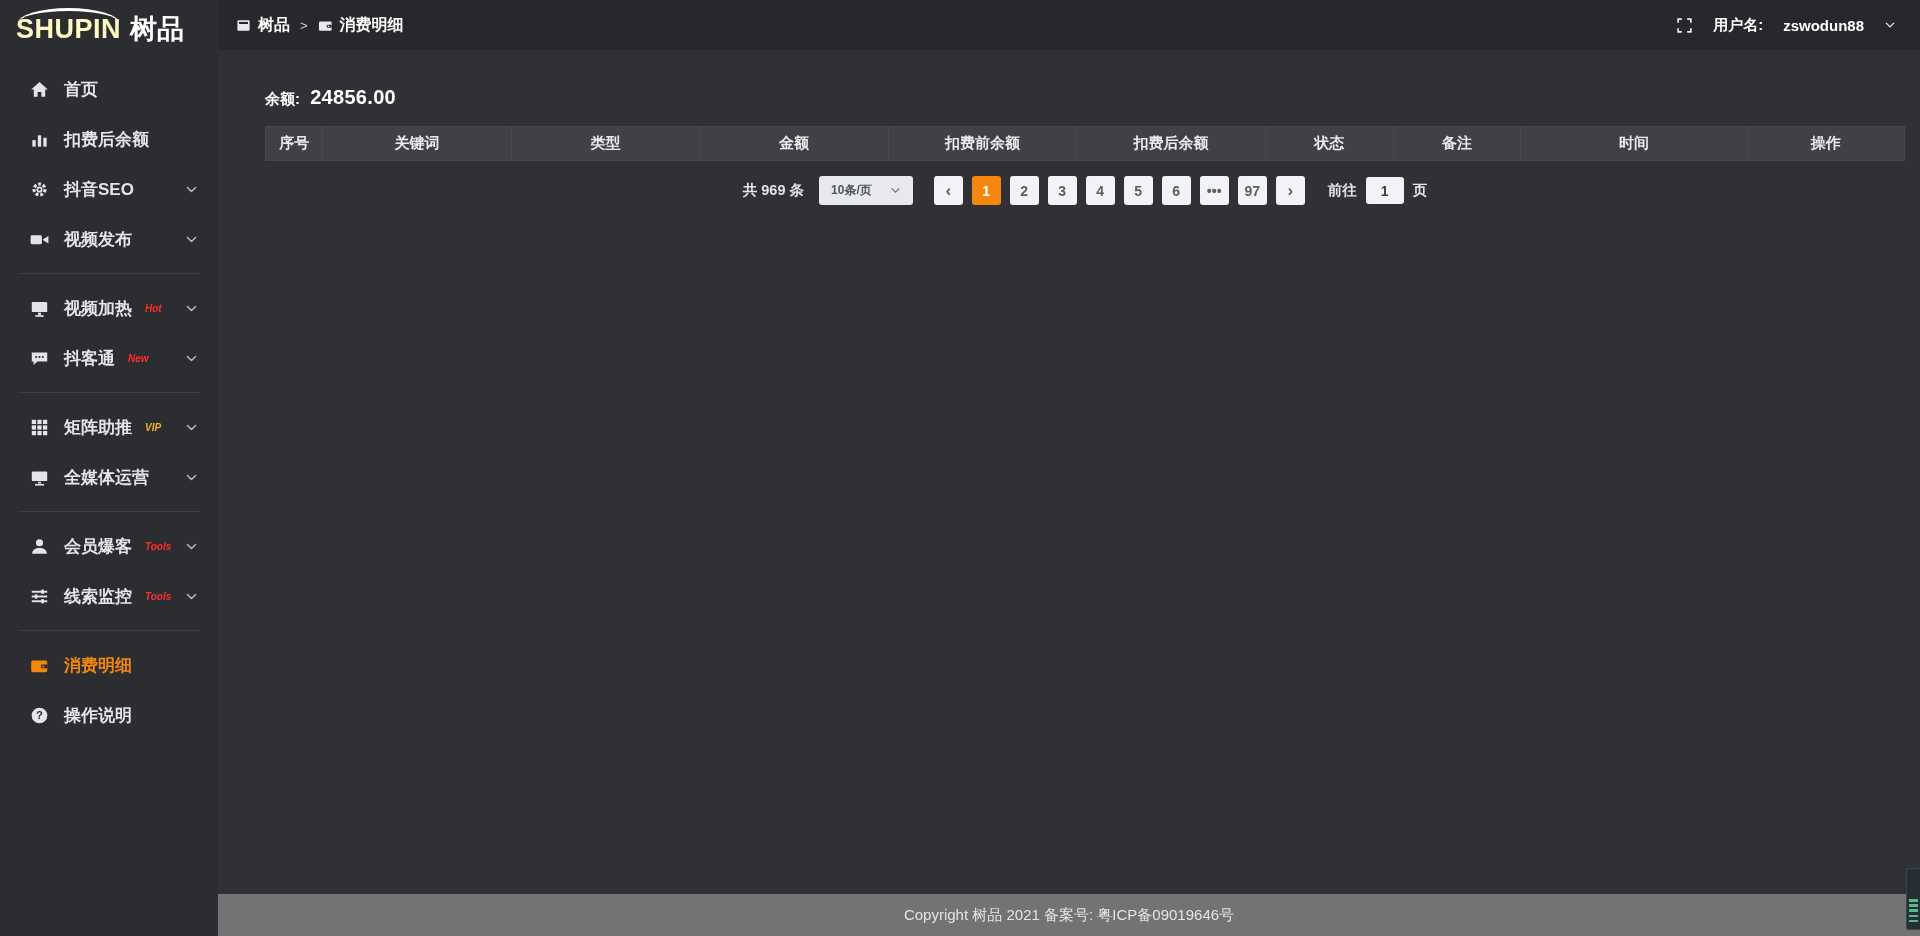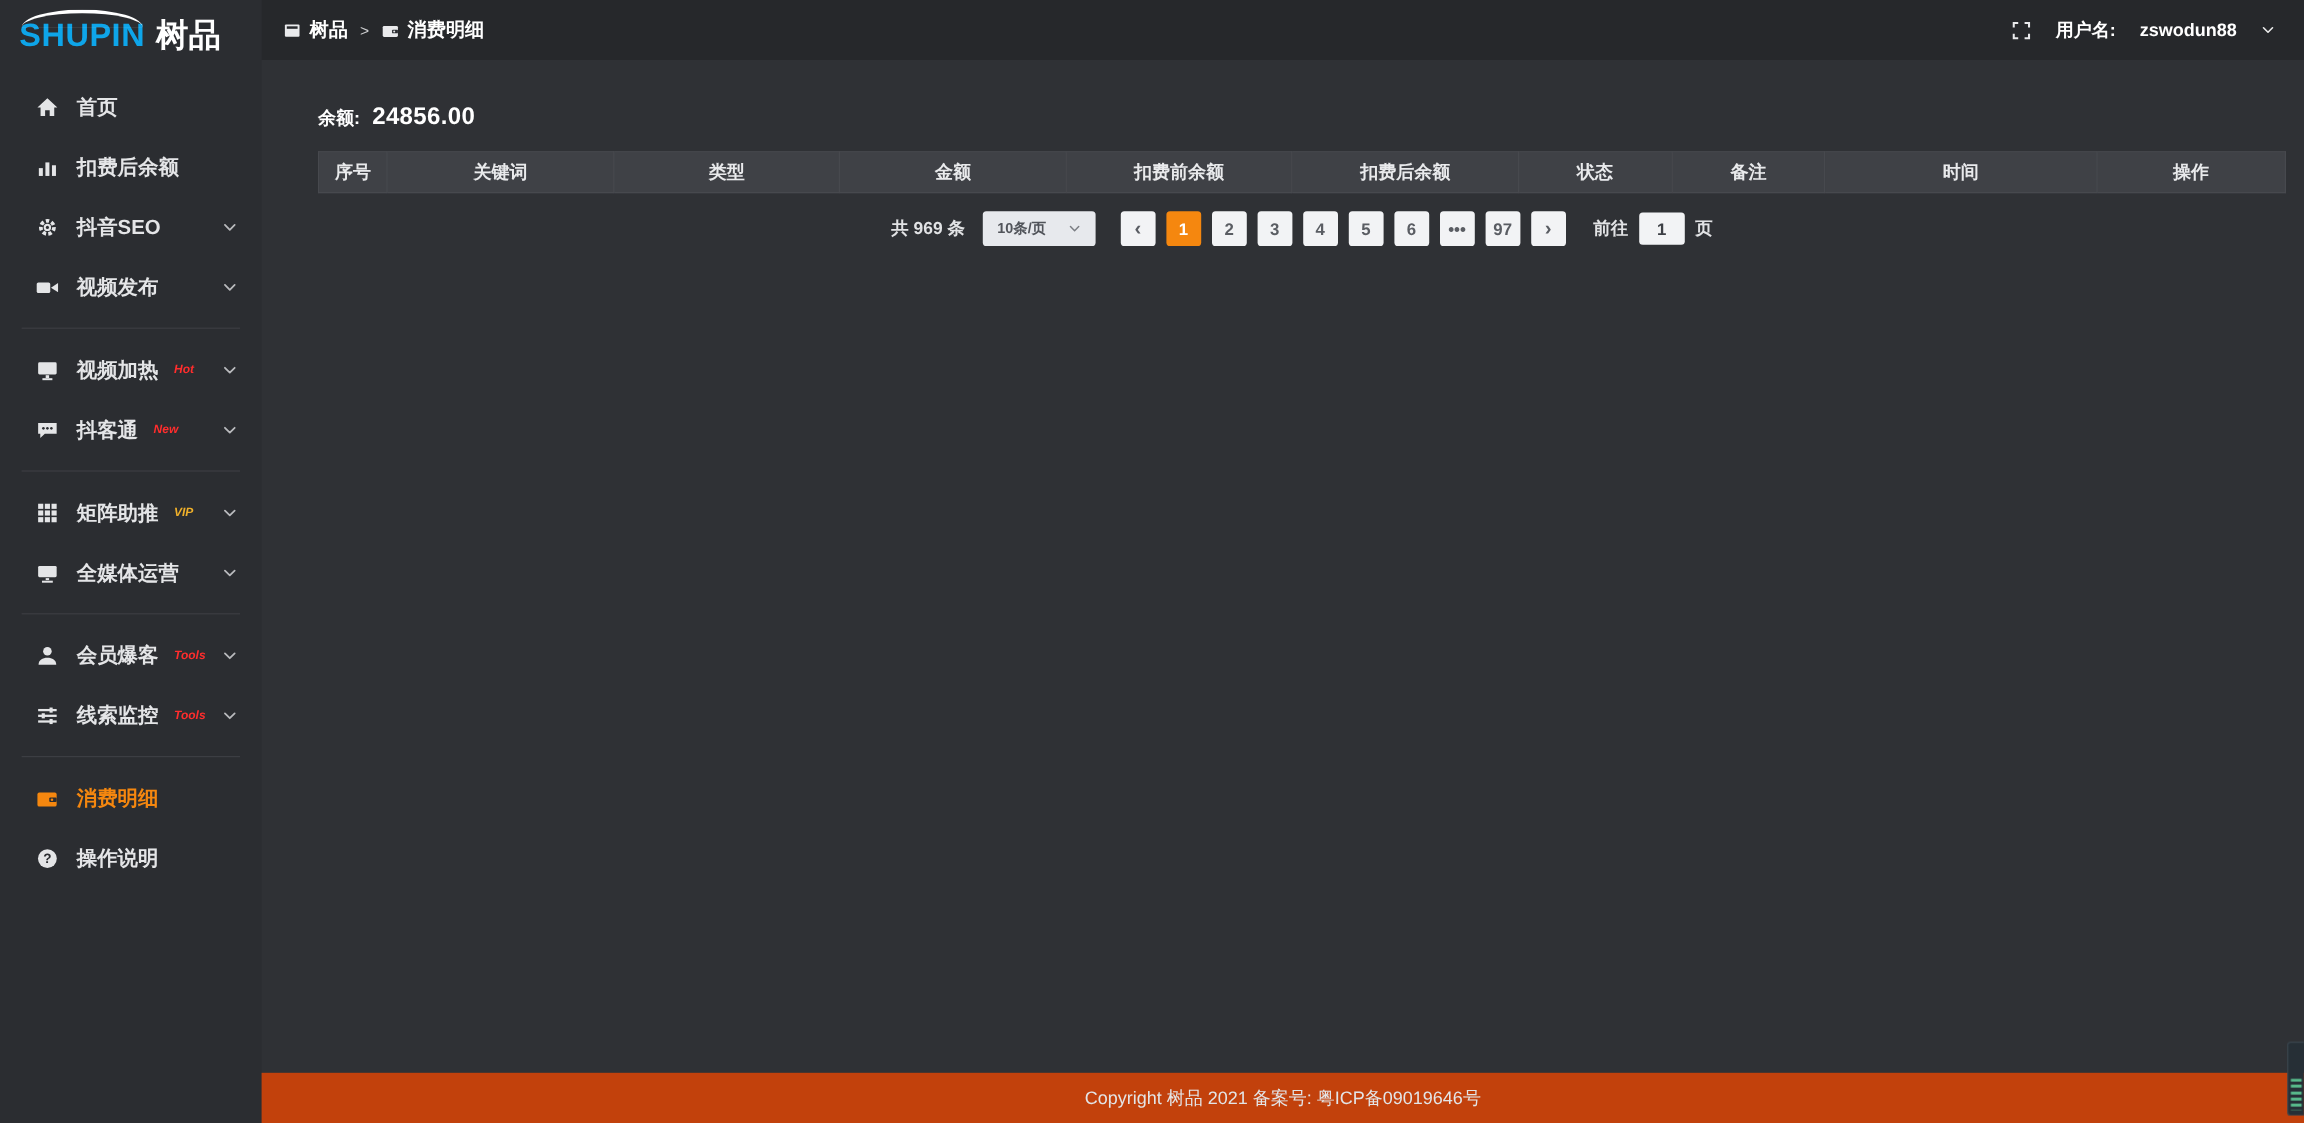--- a/index.html
+++ b/index.html
@@ -6,21 +6,21 @@
   html,body { width:1920px; height:936px; }
   body {
     font-family: "Liberation Sans", "DejaVu Sans", sans-serif;
     background:#2f3135; overflow:hidden; color:#e4e5e7;
   }
   .app { display:flex; width:100%; height:100%; }
 
   
   .sidebar { width:218px; flex-shrink:0; background:#2b2d31; display:flex; flex-direction:column; }
   .logo { height:58px; display:flex; align-items:center; padding-left:16px; gap:9px; }
-  .logo-en { position:relative; font-size:27px; font-weight:800; letter-spacing:.5px; color:#0ea5e9; line-height:1; }
+  .logo-en { position:relative; font-size:27px; font-weight:800; letter-spacing:.5px; color:#fef9c3; line-height:1; }
   .logo-en::before { content:""; position:absolute; left:2px; right:2px; top:-8px; height:12px;
     border-top:3.5px solid #fff; border-radius:50% / 100% 100% 0 0; }
   .logo-cn { font-size:27px; font-weight:800; color:#fff; line-height:1; }
   .side-nav { padding-top:6px; }
   .nav-item { height:50px; display:flex; align-items:center; padding:0 20px 0 30px;
     color:#e4e5e7; font-size:17px; font-weight:600; cursor:pointer; }
   .nav-item.active { color:#f5870f; }
   .icon { display:inline-flex; }
   .icon svg { width:100%; height:100%; fill:currentColor; }
   .nav-item .icon.main-ic { width:19px; height:19px; margin-right:15px; }
@@ -60,21 +60,21 @@
   .page-btn { min-width:29px; height:29px; padding:0 6px; background:#f2f3f5; color:#5a5d63;
     border-radius:3px; display:flex; align-items:center; justify-content:center;
     font-weight:700; font-size:14px; cursor:pointer; }
   .page-btn.active { background:#f5870f; color:#fff; }
   .page-btn.arrow { font-size:17px; line-height:1; }
   .pg-prev { margin-left:12px; }
   .goto { display:flex; align-items:center; gap:9px; margin-left:14px; font-weight:600; }
   .goto-input { width:38px; height:27px; background:#f2f3f5; border:none; border-radius:3px;
     text-align:center; color:#3c3f45; font-size:14px; font-weight:700; }
 
-  footer { height:42px; background:#c2410c; display:flex; align-items:center; justify-content:center;
+  footer { height:42px; background:#737373; display:flex; align-items:center; justify-content:center;
     color:#e3e4e6; font-size:15px; margin-top:auto; }
 
   .side-widget { position:fixed; right:0; bottom:6px; width:14px; height:62px; background:#262f36;
     border:1px solid #3a454d; border-right:none; border-radius:3px 0 0 3px; cursor:pointer; }
   .side-widget::after { content:""; position:absolute; left:2px; right:2px; bottom:4px; height:26px;
     background:repeating-linear-gradient(#57b98a 0 2.5px, transparent 2.5px 5.2px); }
 </style>
 </head>
 <body>
 

